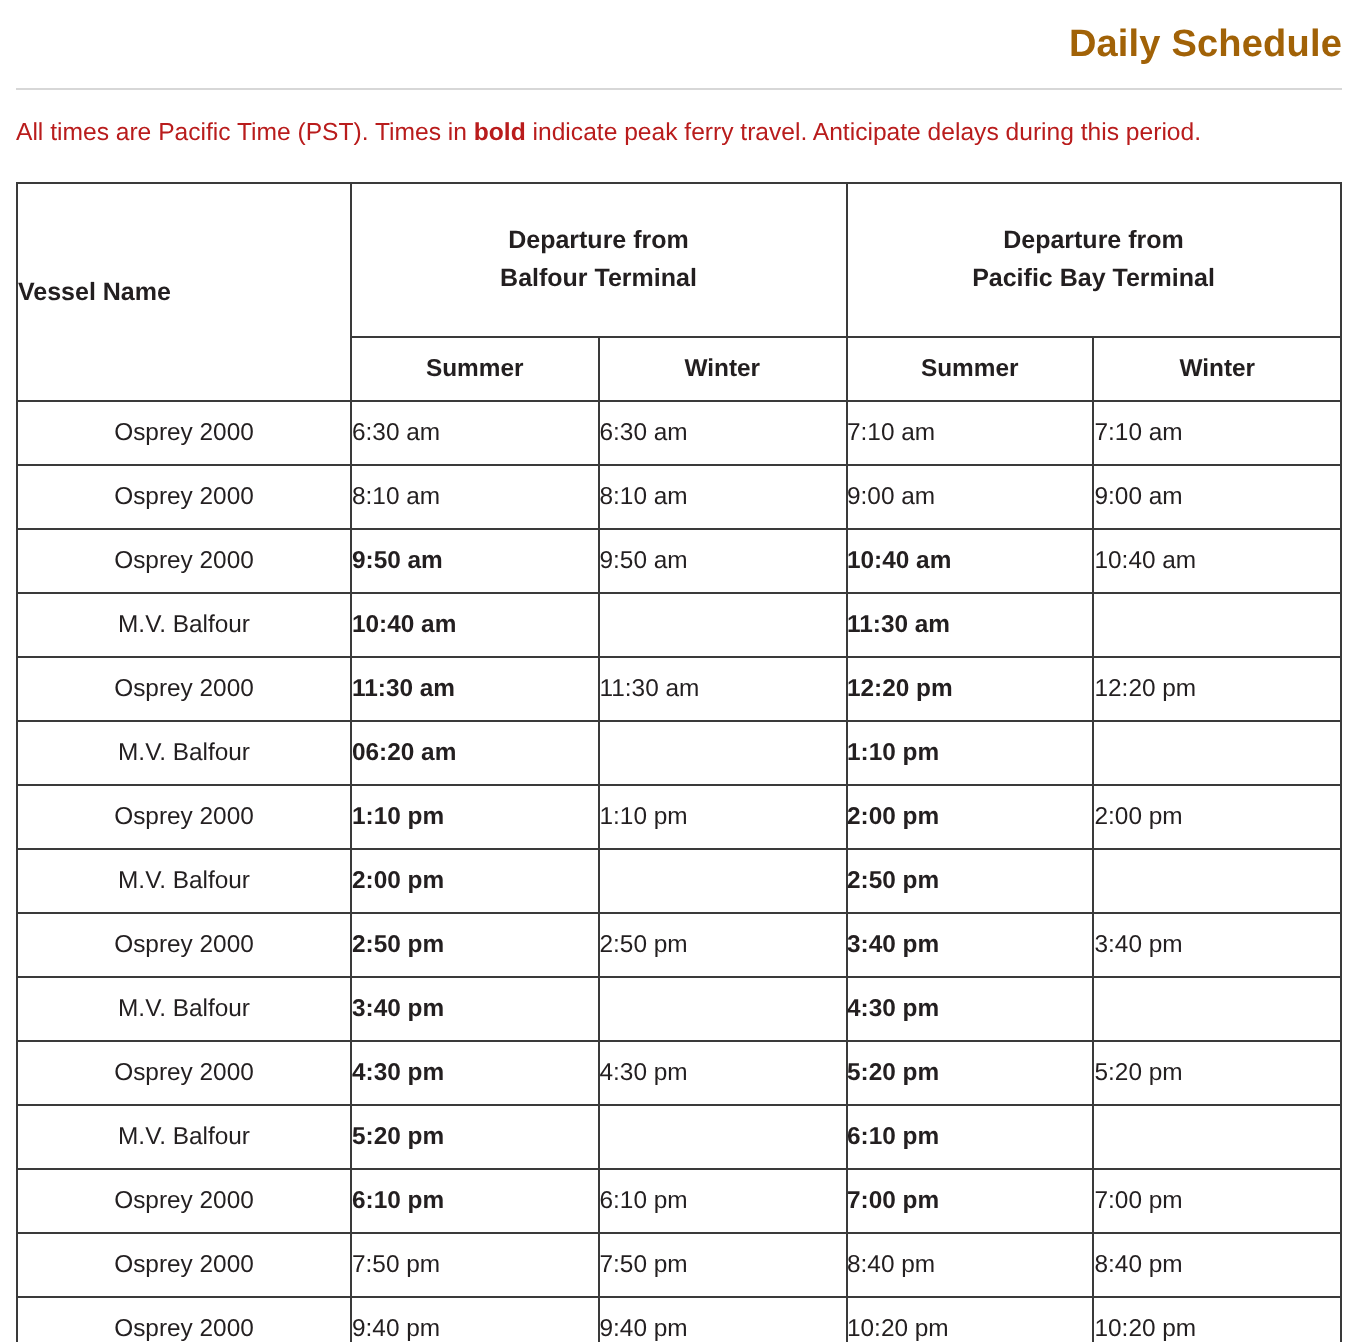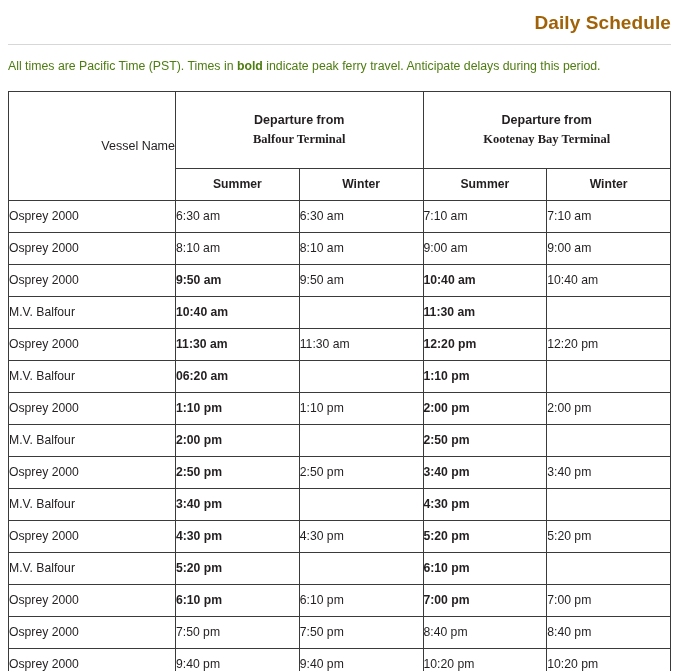--- a/index.html
+++ b/index.html
@@ -28,63 +28,63 @@
     text-align: right;
   }
   .title-rule {
     border: none;
     border-top: 1px solid #d7d7d7;
     margin: 10px 0 0 0;
   }
   .intro {
     font-size: 12.3px;
     line-height: 1.35;
-    color: #4d7c0f;
+    color: #b91c1c;
     margin: 13px 0 16px 0;
   }
   .intro b { font-weight: bold; }
 
   table.schedule {
     border-collapse: collapse;
     width: 663px;
     table-layout: fixed;
     font-size: 12.2px;
   }
   table.schedule th,
   table.schedule td {
     border: 1px solid #3a3a3a;
     padding: 0;
     vertical-align: middle;
   }
   .hdr-vessel {
     width: 166px;
     height: 76px;
-    text-align: right;
-    font-weight: normal;
+    text-align: left;
+    font-weight: bold;
     font-size: 12.5px;
     margin-top: 40px;
   }
   .hdr-group {
     text-align: center;
     font-weight: bold;
     font-size: 12.5px;
     line-height: 1.45;
     height: 76px;
   }
-  .hdr-group .l2 { display: block; font-family: Liberation Serif, serif; }
+  .hdr-group .l2 { display: block; }
   .sub {
     font-weight: bold;
     font-size: 12.2px;
     height: 31px;
   }
   td.vessel {
     padding-left: 7px;
     font-size: 12.2px;
     height: 31px;
-    text-align: left;
+    text-align: center;
   }
   td.time {
     text-align: left;
     font-size: 12.2px;
     height: 31px;
   }
   td.time.bold { font-weight: bold; }
 </style>
 </head>
 <body>
@@ -99,21 +99,21 @@
   <table class="schedule">
     <thead>
       <tr>
         <th class="hdr-vessel" rowspan="2">Vessel Name</th>
         <th class="hdr-group" colspan="2">
           <span>Departure from</span>
           <span class="l2">Balfour Terminal</span>
         </th>
         <th class="hdr-group" colspan="2">
           <span>Departure from</span>
-          <span class="l2">Kootenay Bay Terminal</span>
+          <span class="l2">Pacific Bay Terminal</span>
         </th>
       </tr>
       <tr>
         <th class="sub">Summer</th>
         <th class="sub">Winter</th>
         <th class="sub">Summer</th>
         <th class="sub">Winter</th>
       </tr>
     </thead>
     <tbody id="schedule-body">

